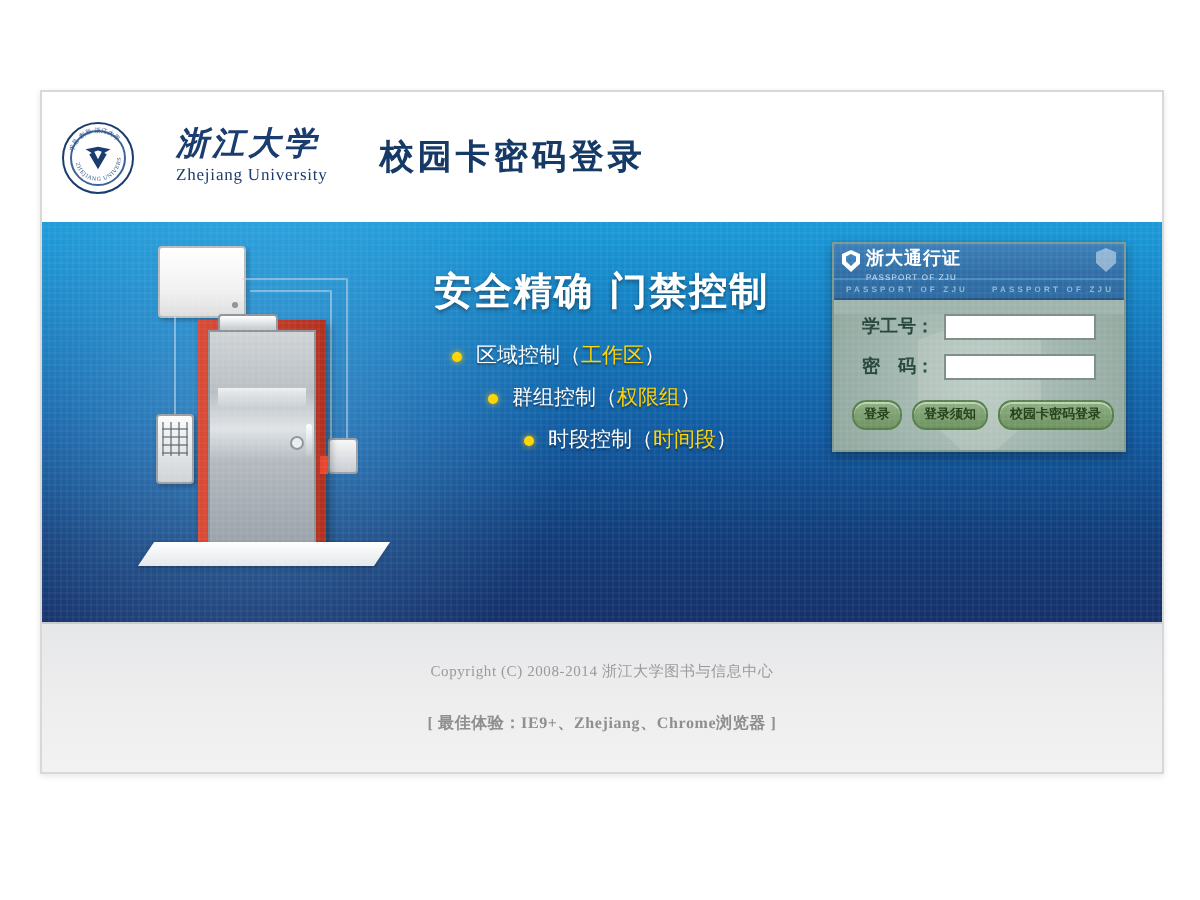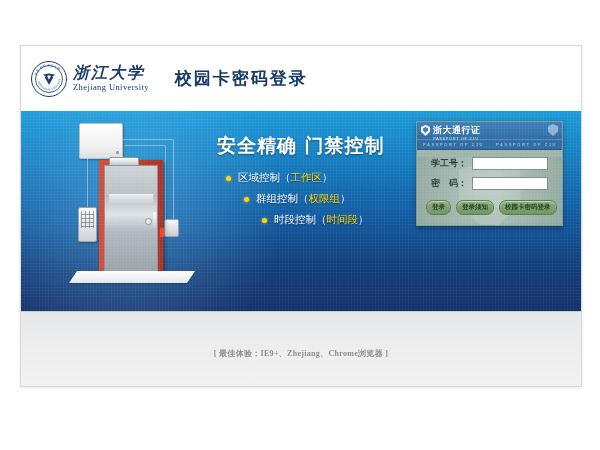--- a/index.html
+++ b/index.html
@@ -32,21 +32,21 @@
     content:"";position:absolute;left:3px;top:3px;right:3px;bottom:3px;
     border-radius:50%;border:.8px solid #3d6298;
   }
   .seal .bird{
     position:absolute;left:50%;top:52%;transform:translate(-50%,-50%);
     width:15px;height:15px;
   }
   .seal .arc-text{
     position:absolute;left:0;top:0;width:100%;height:100%;
   }
-  .wordmark{margin-left:6px;line-height:1;}
+  .wordmark{margin-left:21px;line-height:1;}
   .wm-cn{
     font-family:"Liberation Serif","DejaVu Serif",serif;
     font-size:16px;font-weight:bold;color:#1b3c6e;letter-spacing:2px;
     font-style:italic;
   }
   .wm-en{
     font-family:"Liberation Serif","DejaVu Serif",serif;
     font-size:8.5px;color:#1b3c6e;letter-spacing:.4px;margin-top:2px;
   }
   .platform-title{
@@ -371,16 +371,17 @@
         <div class="btnrow">
           <button class="lbtn">登录</button>
           <button class="lbtn">登录须知</button>
           <button class="lbtn">校园卡密码登录</button>
         </div>
       </div>
     </div>
   </div>
 
   <div class="footer">
+    <div class="foot-line">Copyright (C) 2008-2014 浙江大学图书与信息中心</div>
     <div class="foot-line two">[ 最佳体验：IE9+、Zhejiang、Chrome浏览器 ]</div>
   </div>
 
 </div>
 
 </body></html>

